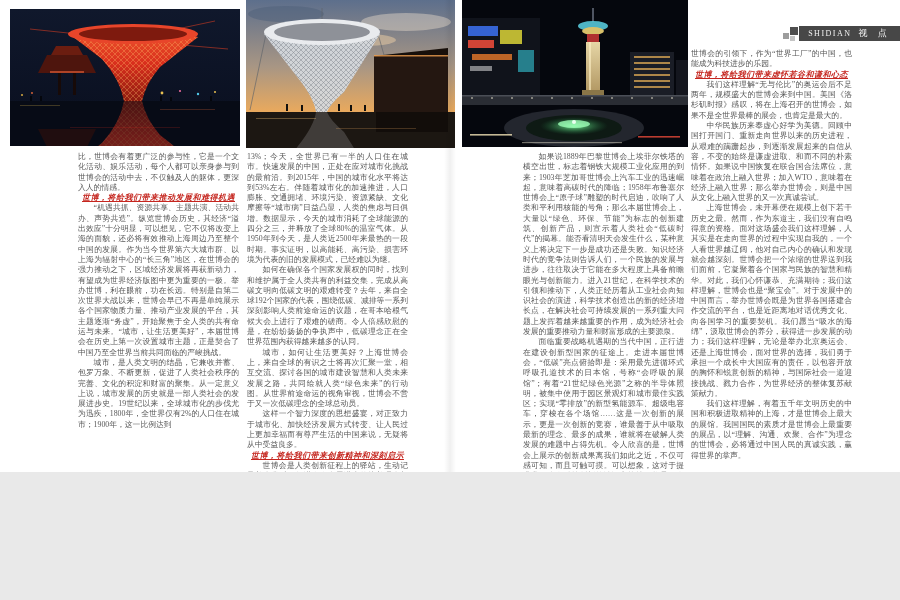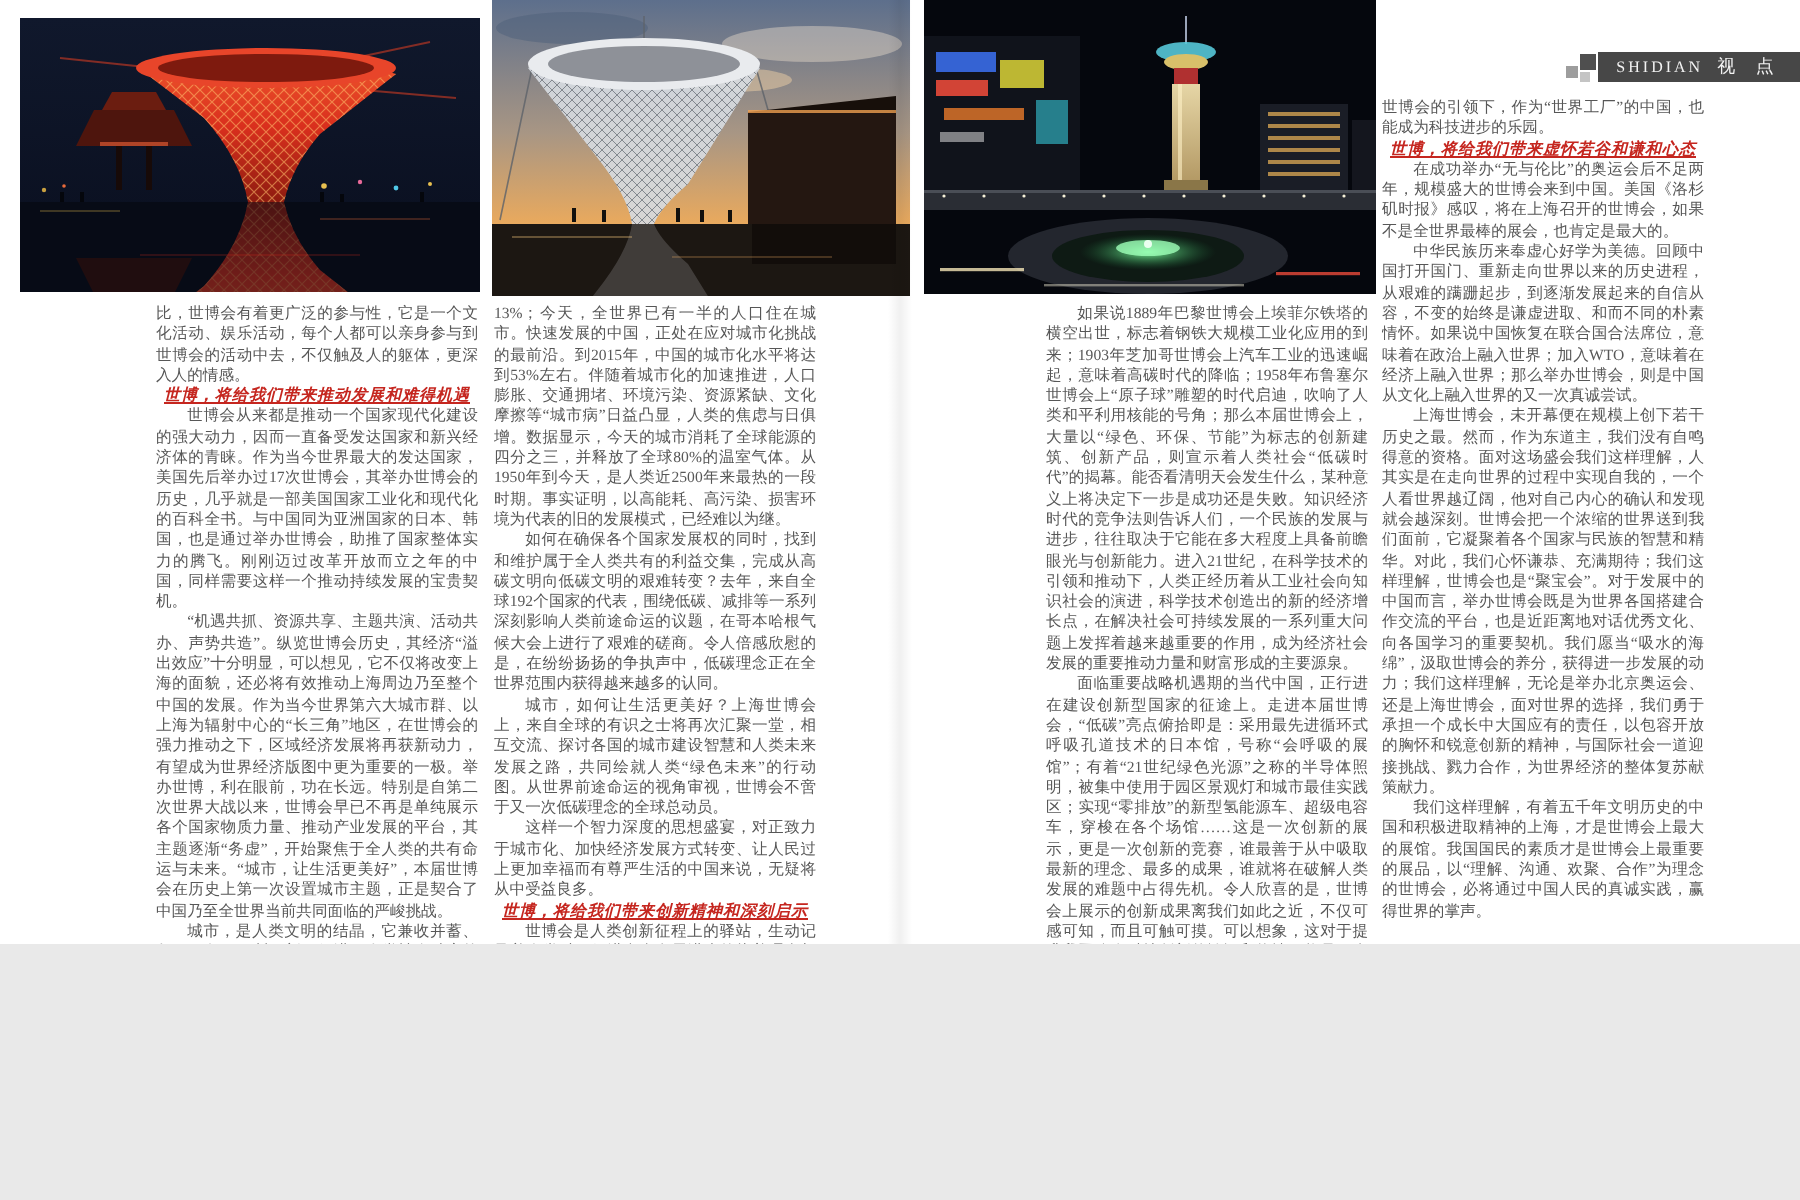--- a/index.html
+++ b/index.html
@@ -235,40 +235,39 @@
   <span class="deco" id="deco2"></span>
   <span class="deco" id="deco3"></span>
   <div class="header-band">
     <span class="en">SHIDIAN</span>
     <span class="cn">视 点</span>
   </div>
 
   <div class="col" id="col1">
       <p class="first">比，世博会有着更广泛的参与性，它是一个文化活动、娱乐活动，每个人都可以亲身参与到世博会的活动中去，不仅触及人的躯体，更深入人的情感。</p>
       <p class="heading">世博，将给我们带来推动发展和难得机遇</p>
-      <p class="body">世博会从来都是推动一个国家现代化建设的强大动力，因而一直备受发达国家和新兴经济体的青睐。作为当今世界最大的发达国家，美国先后举办过17次世博会，其举办世博会的历史，几乎就是一部美国国家工业化和现代化的百科全书。与中国同为亚洲国家的日本、韩国，也是通过举办世博会，助推了国家整体实力的腾飞。刚刚迈过改革开放而立之年的中国，同样需要这样一个推动持续发展的宝贵契机。</p>
       <p class="body">“机遇共抓、资源共享、主题共演、活动共办、声势共造”。纵览世博会历史，其经济“溢出效应”十分明显，可以想见，它不仅将改变上海的面貌，还必将有效推动上海周边乃至整个中国的发展。作为当今世界第六大城市群、以上海为辐射中心的“长三角”地区，在世博会的强力推动之下，区域经济发展将再获新动力，有望成为世界经济版图中更为重要的一极。举办世博，利在眼前，功在长远。特别是自第二次世界大战以来，世博会早已不再是单纯展示各个国家物质力量、推动产业发展的平台，其主题逐渐“务虚”，开始聚焦于全人类的共有命运与未来。“城市，让生活更美好”，本届世博会在历史上第一次设置城市主题，正是契合了中国乃至全世界当前共同面临的严峻挑战。</p>
       <p class="body">城市，是人类文明的结晶，它兼收并蓄、包罗万象、不断更新，促进了人类社会秩序的完善、文化的积淀和财富的聚集。从一定意义上说，城市发展的历史就是一部人类社会的发展进步史。19世纪以来，全球城市化的步伐尤为迅疾，1800年，全世界仅有2%的人口住在城市；1900年，这一比例达到</p>
     </div>
   <div class="col" id="col2">
       <p class="first">13%；今天，全世界已有一半的人口住在城市。快速发展的中国，正处在应对城市化挑战的最前沿。到2015年，中国的城市化水平将达到53%左右。伴随着城市化的加速推进，人口膨胀、交通拥堵、环境污染、资源紧缺、文化摩擦等“城市病”日益凸显，人类的焦虑与日俱增。数据显示，今天的城市消耗了全球能源的四分之三，并释放了全球80%的温室气体。从1950年到今天，是人类近2500年来最热的一段时期。事实证明，以高能耗、高污染、损害环境为代表的旧的发展模式，已经难以为继。</p>
       <p class="body">如何在确保各个国家发展权的同时，找到和维护属于全人类共有的利益交集，完成从高碳文明向低碳文明的艰难转变？去年，来自全球192个国家的代表，围绕低碳、减排等一系列深刻影响人类前途命运的议题，在哥本哈根气候大会上进行了艰难的磋商。令人倍感欣慰的是，在纷纷扬扬的争执声中，低碳理念正在全世界范围内获得越来越多的认同。</p>
       <p class="body">城市，如何让生活更美好？上海世博会上，来自全球的有识之士将再次汇聚一堂，相互交流、探讨各国的城市建设智慧和人类未来发展之路，共同绘就人类“绿色未来”的行动图。从世界前途命运的视角审视，世博会不啻于又一次低碳理念的全球总动员。</p>
       <p class="body">这样一个智力深度的思想盛宴，对正致力于城市化、加快经济发展方式转变、让人民过上更加幸福而有尊严生活的中国来说，无疑将从中受益良多。</p>
       <p class="heading">世博，将给我们带来创新精神和深刻启示</p>
       <p class="body">世博会是人类创新征程上的驿站，生动记录着人类对于促进自身发展进步的执着理念与不懈追求。一部世博会的演变历程，就是人类社会不断从落后走向进步、从崇拜物质走向崇尚科学的创新的</p>
     </div>
   <div class="col" id="col3">
       <p class="body">如果说1889年巴黎世博会上埃菲尔铁塔的横空出世，标志着钢铁大规模工业化应用的到来；1903年芝加哥世博会上汽车工业的迅速崛起，意味着高碳时代的降临；1958年布鲁塞尔世博会上“原子球”雕塑的时代启迪，吹响了人类和平利用核能的号角；那么本届世博会上，大量以“绿色、环保、节能”为标志的创新建筑、创新产品，则宣示着人类社会“低碳时代”的揭幕。能否看清明天会发生什么，某种意义上将决定下一步是成功还是失败。知识经济时代的竞争法则告诉人们，一个民族的发展与进步，往往取决于它能在多大程度上具备前瞻眼光与创新能力。进入21世纪，在科学技术的引领和推动下，人类正经历着从工业社会向知识社会的演进，科学技术创造出的新的经济增长点，在解决社会可持续发展的一系列重大问题上发挥着越来越重要的作用，成为经济社会发展的重要推动力量和财富形成的主要源泉。</p>
       <p class="body">面临重要战略机遇期的当代中国，正行进在建设创新型国家的征途上。走进本届世博会，“低碳”亮点俯拾即是：采用最先进循环式呼吸孔道技术的日本馆，号称“会呼吸的展馆”；有着“21世纪绿色光源”之称的半导体照明，被集中使用于园区景观灯和城市最佳实践区；实现“零排放”的新型氢能源车、超级电容车，穿梭在各个场馆……这是一次创新的展示，更是一次创新的竞赛，谁最善于从中吸取最新的理念、最多的成果，谁就将在破解人类发展的难题中占得先机。令人欣喜的是，世博会上展示的创新成果离我们如此之近，不仅可感可知，而且可触可摸。可以想象，这对于提升我国公众科技创新的认识和热情，将是一个多么大的推动！我们期待，在上海</p>
     </div>
   <div class="col" id="col4">
       <p class="first">世博会的引领下，作为“世界工厂”的中国，也能成为科技进步的乐园。</p>
       <p class="heading">世博，将给我们带来虚怀若谷和谦和心态</p>
-      <p class="body">在成功举办“无与伦比”的奥运会后不足两年，规模盛大的世博会来到中国。美国《洛杉矶时报》感叹，将在上海召开的世博会，如果不是全世界最棒的展会，也肯定是最大的。</p>
+      <p class="body">我们这样理解“无与伦比”的奥运会后不足两年，规模盛大的世博会来到中国。美国《洛杉矶时报》感叹，将在上海召开的世博会，如果不是全世界最棒的展会，也肯定是最大的。</p>
       <p class="body">中华民族历来奉虚心好学为美德。回顾中国打开国门、重新走向世界以来的历史进程，从艰难的蹒跚起步，到逐渐发展起来的自信从容，不变的始终是谦虚进取、和而不同的朴素情怀。如果说中国恢复在联合国合法席位，意味着在政治上融入世界；加入WTO，意味着在经济上融入世界；那么举办世博会，则是中国从文化上融入世界的又一次真诚尝试。</p>
       <p class="body">上海世博会，未开幕便在规模上创下若干历史之最。然而，作为东道主，我们没有自鸣得意的资格。面对这场盛会我们这样理解，人其实是在走向世界的过程中实现自我的，一个人看世界越辽阔，他对自己内心的确认和发现就会越深刻。世博会把一个浓缩的世界送到我们面前，它凝聚着各个国家与民族的智慧和精华。对此，我们心怀谦恭、充满期待；我们这样理解，世博会也是“聚宝会”。对于发展中的中国而言，举办世博会既是为世界各国搭建合作交流的平台，也是近距离地对话优秀文化、向各国学习的重要契机。我们愿当“吸水的海绵”，汲取世博会的养分，获得进一步发展的动力；我们这样理解，无论是举办北京奥运会、还是上海世博会，面对世界的选择，我们勇于承担一个成长中大国应有的责任，以包容开放的胸怀和锐意创新的精神，与国际社会一道迎接挑战、戮力合作，为世界经济的整体复苏献策献力。</p>
       <p class="body">我们这样理解，有着五千年文明历史的中国和积极进取精神的上海，才是世博会上最大的展馆。我国国民的素质才是世博会上最重要的展品，以“理解、沟通、欢聚、合作”为理念的世博会，必将通过中国人民的真诚实践，赢得世界的掌声。</p>
       <p class="byline">（卜天）</p>
     </div>
 
   <div class="gutter"></div>
 
   <span class="pagenum" id="pagenum-left">50</span>
   <span class="pagenum" id="pagenum-right">51</span>

